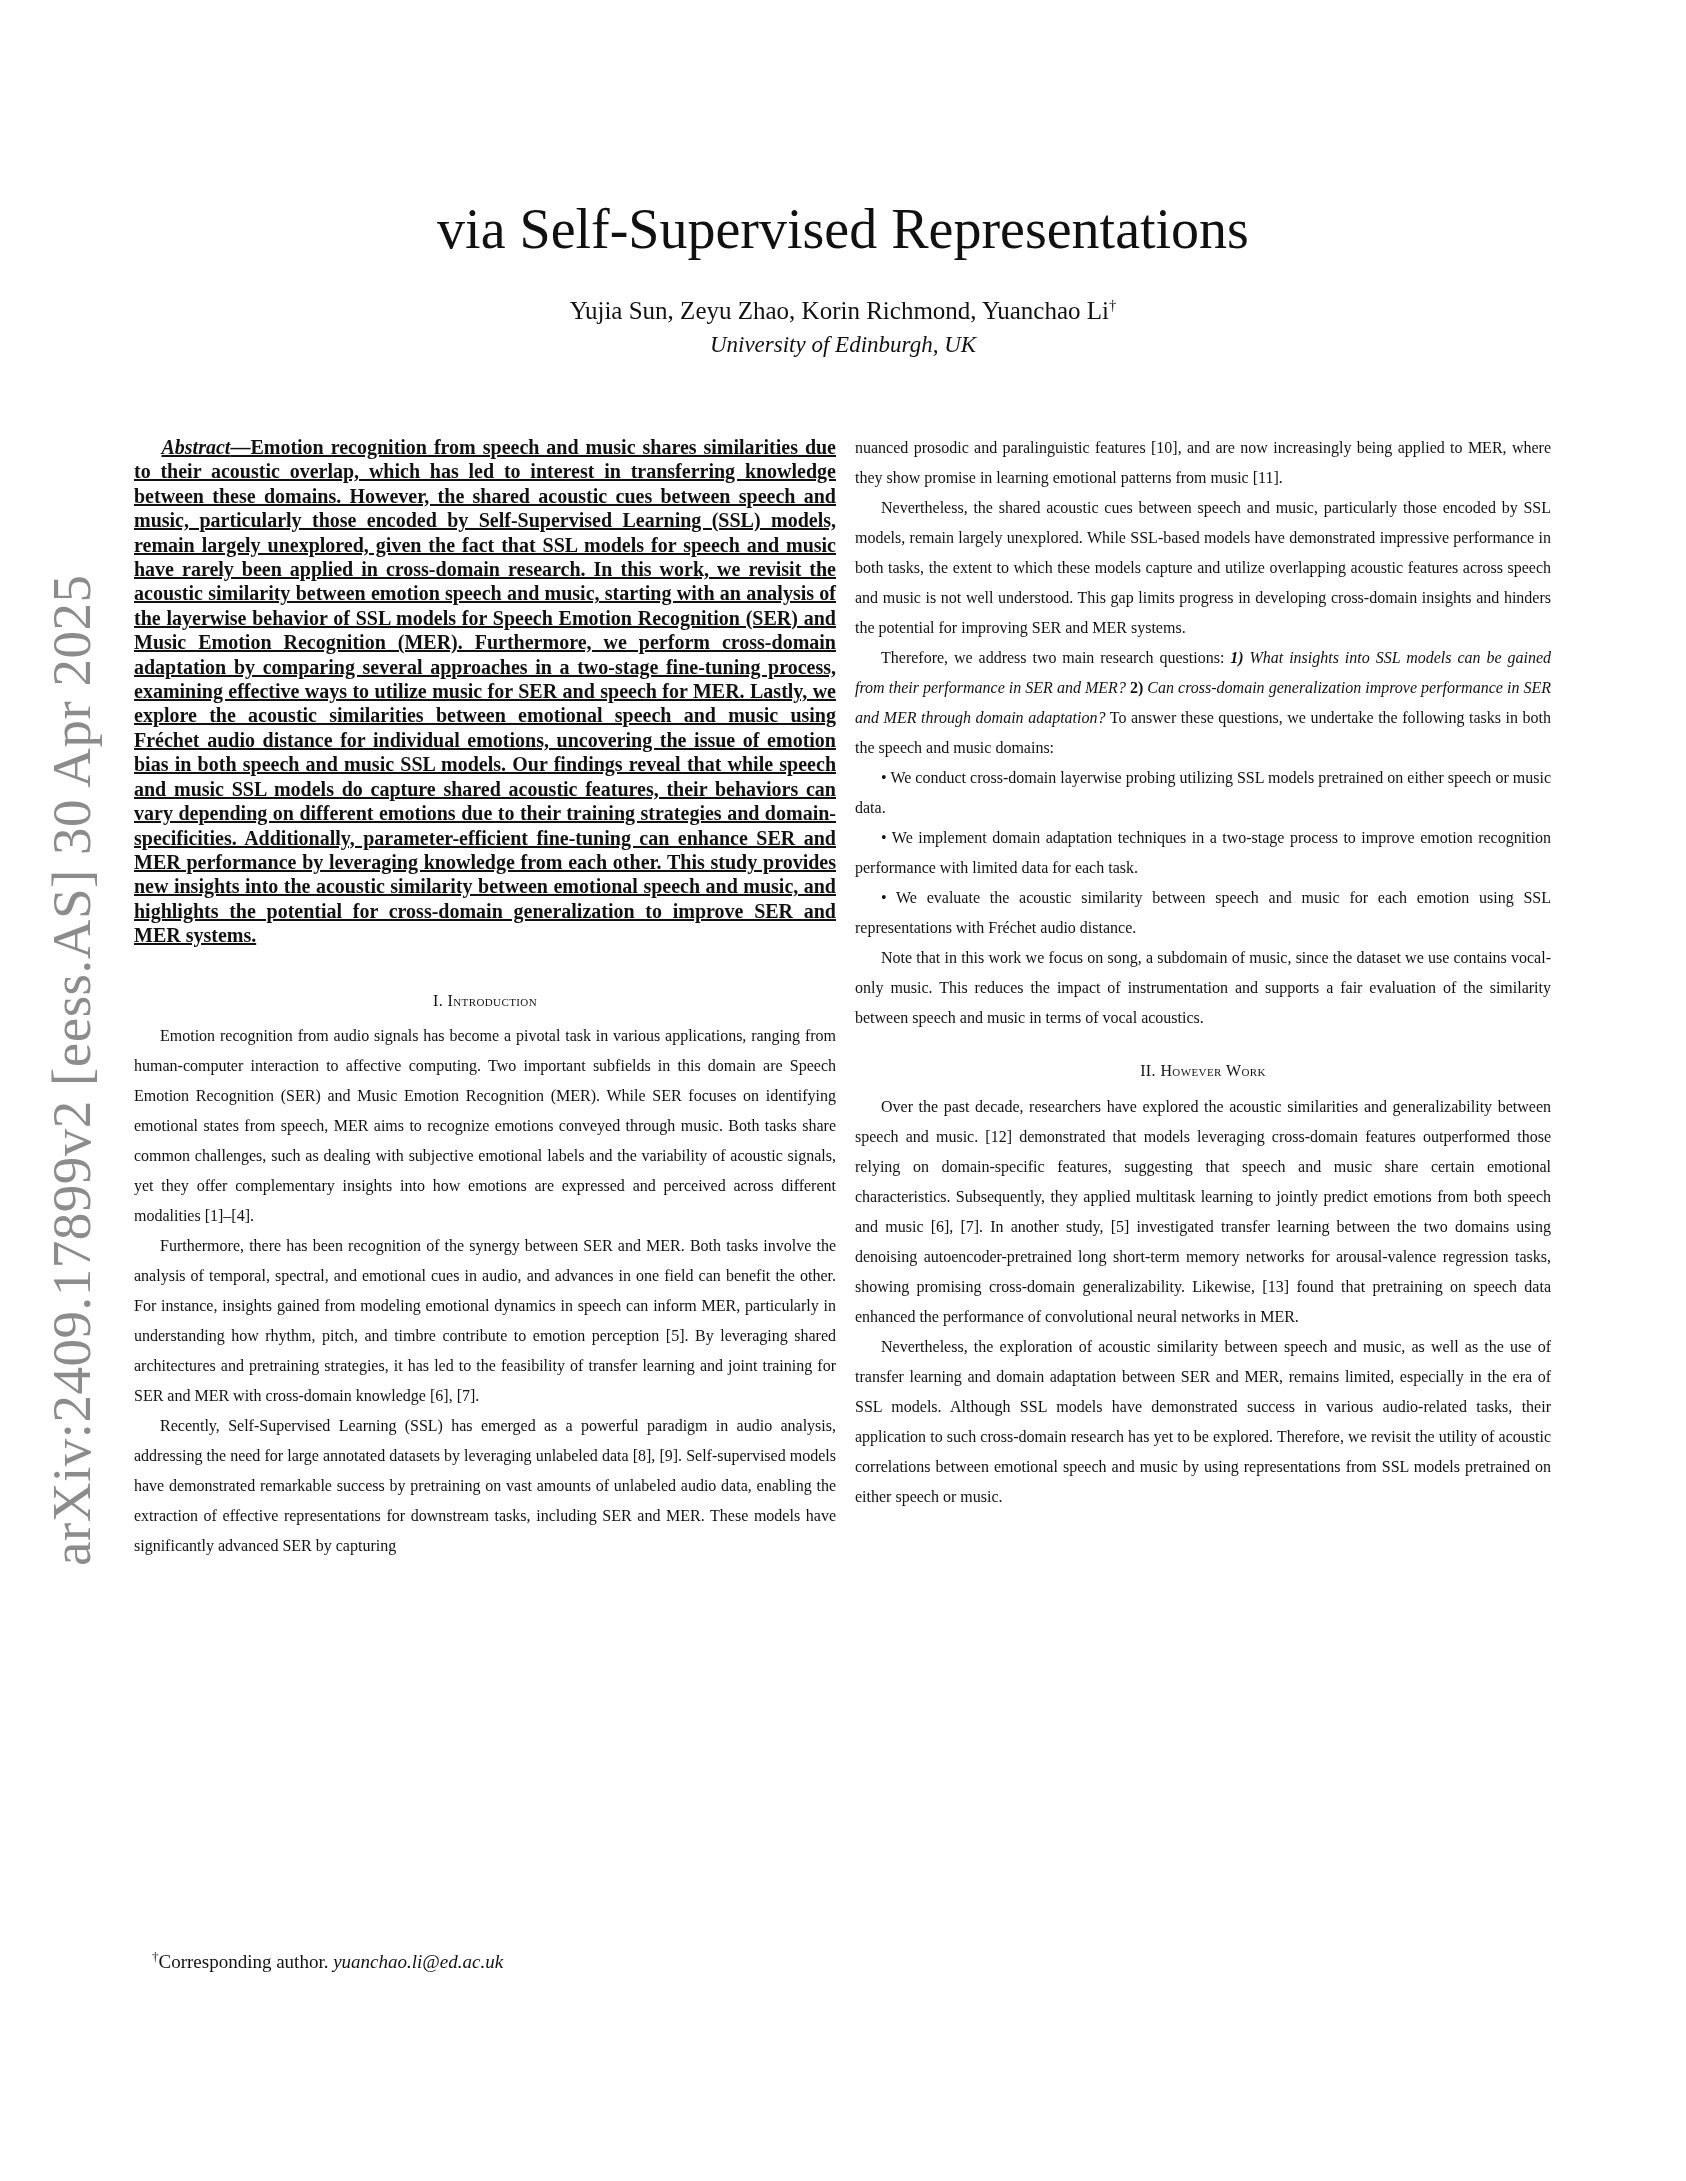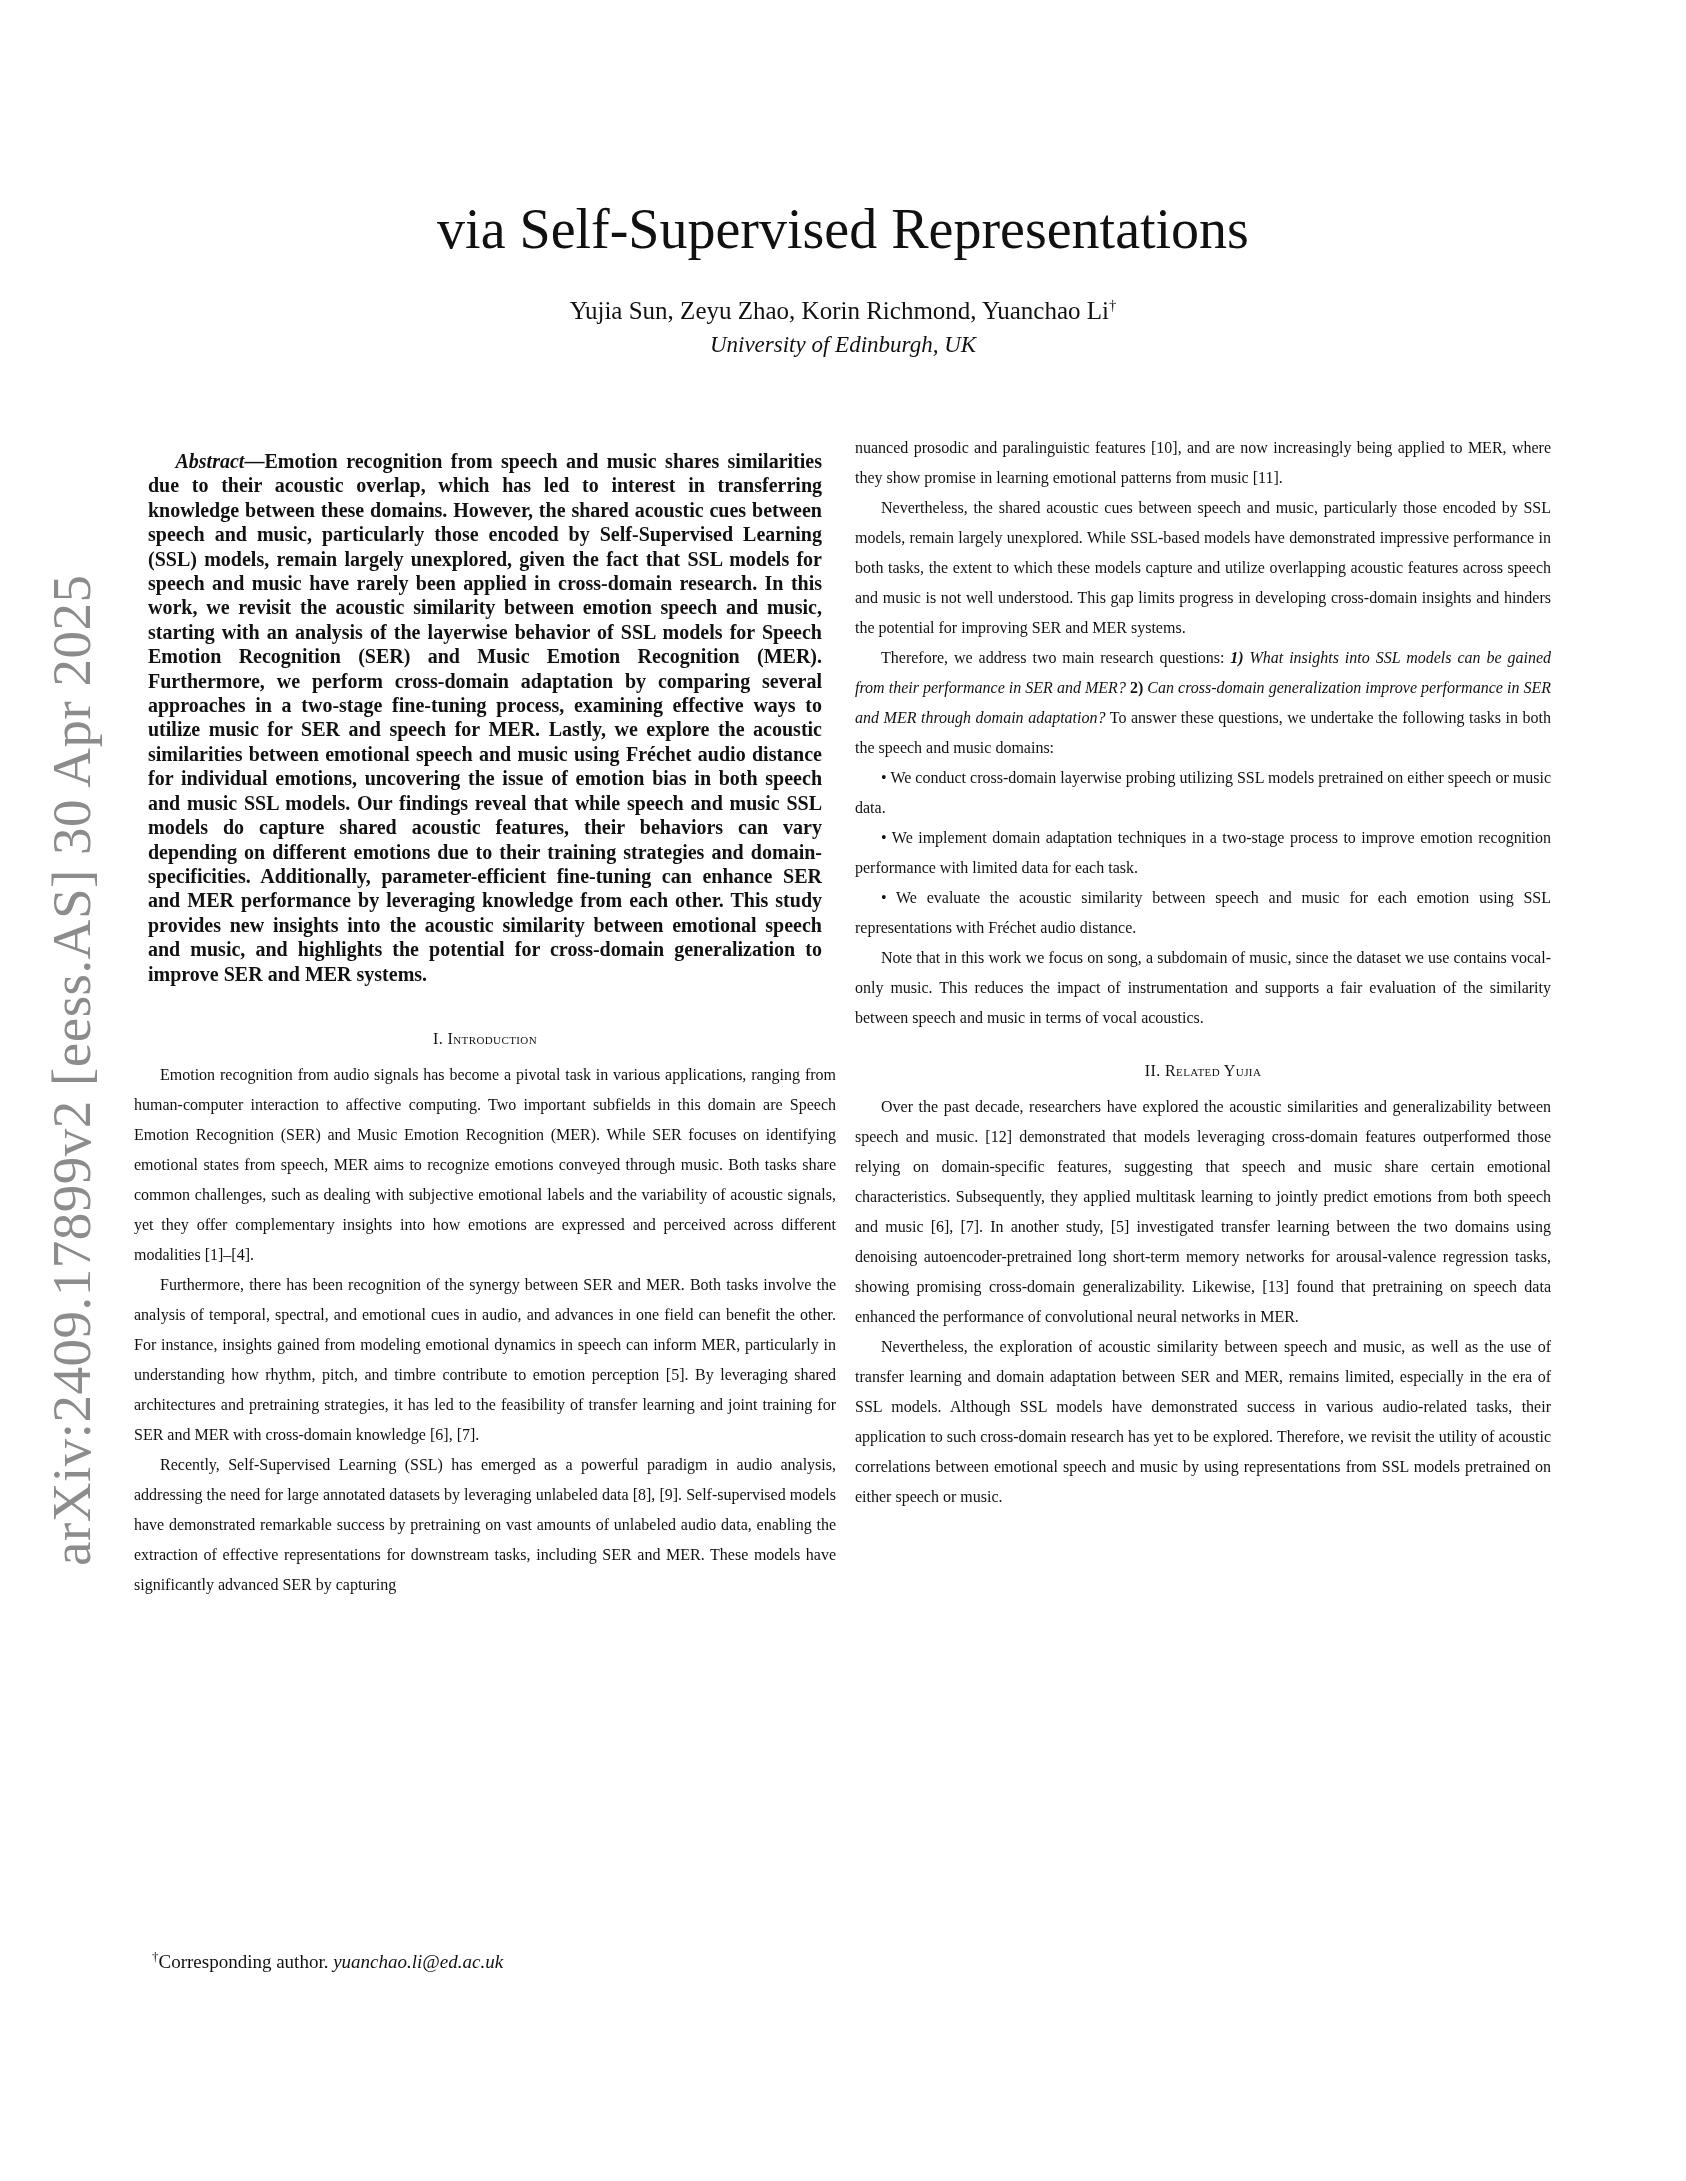--- a/index.html
+++ b/index.html
@@ -23,21 +23,21 @@
   }
   .affil {
     position: absolute; left: 110px; width: 1466px; top: 331px;
     text-align: center; font-size: 23px; line-height: 27.5px; font-style: italic;
   }
   .col { position: absolute; top: 435px; }
   .col-left { left: 134px; width: 702px; }
   .col-right { left: 855px; width: 696px; top: 433px; }
   .abstract {
     font-weight: bold; font-size: 20px; line-height: 24.4px;
-    text-align: justify; hyphens: auto; text-indent: 27.5px; margin: 14px;
+    text-align: justify; hyphens: auto; text-indent: 27.5px; margin: 0; text-decoration: underline;
   }
   .abstract .lbl { font-style: italic; }
   .index-terms { margin-top: 0; }
   .section-head {
     text-align: center; font-size: 16px; line-height: 27.5px; font-variant: small-caps;
     margin: 39px 0 7.3px 0; letter-spacing: 0.4px;
   }
   .body-p {
     font-size: 16px; line-height: 30px; text-align: justify; hyphens: auto;
     text-indent: 26px; margin: 0;
@@ -83,17 +83,17 @@
 
 <div class="col col-right">
   <p class="body-p first-cont">nuanced prosodic and paralinguistic features [10], and are now increasingly being applied to MER, where they show promise in learning emotional patterns from music [11].</p>
   <p class="body-p">Nevertheless, the shared acoustic cues between speech and music, particularly those encoded by SSL models, remain largely unexplored. While SSL-based models have demonstrated impressive performance in both tasks, the extent to which these models capture and utilize overlapping acoustic features across speech and music is not well understood. This gap limits progress in developing cross-domain insights and hinders the potential for improving SER and MER systems.</p>
   <p class="body-p"><span>Therefore, we address two main research questions: </span><b>1)</b><em> What insights into SSL models can be gained from their performance in SER and MER? </em><b style="font-style:normal;">2)</b><em> Can cross-domain generalization improve performance in SER and MER through domain adaptation?</em><span> To answer these questions, we undertake the following tasks in both the speech and music domains:</span></p>
   <p class="body-p bullet">• We conduct cross-domain layerwise probing utilizing SSL models pretrained on either speech or music data.</p>
   <p class="body-p bullet">• We implement domain adaptation techniques in a two-stage process to improve emotion recognition performance with limited data for each task.</p>
   <p class="body-p bullet">• We evaluate the acoustic similarity between speech and music for each emotion using SSL representations with Fréchet audio distance.</p>
   <p class="body-p">Note that in this work we focus on song, a subdomain of music, since the dataset we use contains vocal-only music. This reduces the impact of instrumentation and supports a fair evaluation of the similarity between speech and music in terms of vocal acoustics.</p>
 
-  <div class="section-head right-section-head">II. Related Yujia</div>
+  <div class="section-head right-section-head">II. However Work</div>
   <p class="body-p">Over the past decade, researchers have explored the acoustic similarities and generalizability between speech and music. [12] demonstrated that models leveraging cross-domain features outperformed those relying on domain-specific features, suggesting that speech and music share certain emotional characteristics. Subsequently, they applied multitask learning to jointly predict emotions from both speech and music [6], [7]. In another study, [5] investigated transfer learning between the two domains using denoising autoencoder-pretrained long short-term memory networks for arousal-valence regression tasks, showing promising cross-domain generalizability. Likewise, [13] found that pretraining on speech data enhanced the performance of convolutional neural networks in MER.</p>
   <p class="body-p">Nevertheless, the exploration of acoustic similarity between speech and music, as well as the use of transfer learning and domain adaptation between SER and MER, remains limited, especially in the era of SSL models. Although SSL models have demonstrated success in various audio-related tasks, their application to such cross-domain research has yet to be explored. Therefore, we revisit the utility of acoustic correlations between emotional speech and music by using representations from SSL models pretrained on either speech or music.</p>
 </div>
 
 
 </body></html>

